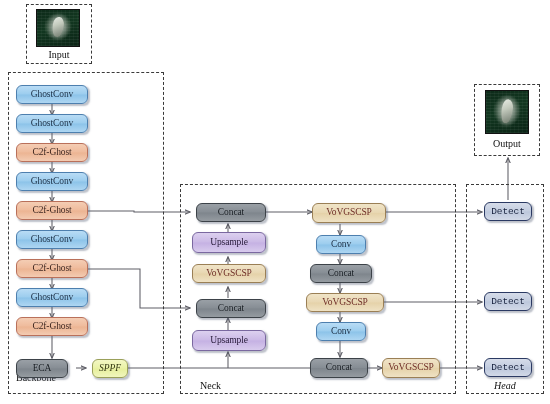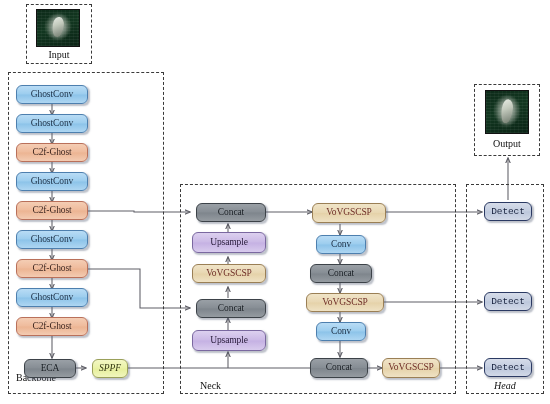--- a/index.html
+++ b/index.html
@@ -206,21 +206,21 @@
 
   <div class="node n-blue" style="left:16px; top:85px;  width:72px; height:19px;">GhostConv</div>
   <div class="node n-blue" style="left:16px; top:114px; width:72px; height:19px;">GhostConv</div>
   <div class="node n-salmon" style="left:16px; top:143px; width:72px; height:19px;">C2f-Ghost</div>
   <div class="node n-blue" style="left:16px; top:172px; width:72px; height:19px;">GhostConv</div>
   <div class="node n-salmon" style="left:16px; top:201px; width:72px; height:19px;">C2f-Ghost</div>
   <div class="node n-blue" style="left:16px; top:230px; width:72px; height:19px;">GhostConv</div>
   <div class="node n-salmon" style="left:16px; top:259px; width:72px; height:19px;">C2f-Ghost</div>
   <div class="node n-blue" style="left:16px; top:288px; width:72px; height:19px;">GhostConv</div>
   <div class="node n-salmon" style="left:16px; top:317px; width:72px; height:19px;">C2f-Ghost</div>
-  <div class="node n-gray" style="left:24px; top:359px; width:52px; height:19px;">ECA</div>
+  <div class="node n-gray" style="left:16px; top:359px; width:52px; height:19px;">ECA</div>
   <div class="node n-yellow" style="left:92px; top:359px; width:36px; height:19px;font-style:italic;">SPPF</div>
 
   <div class="group" style="left:180px; top:184px; width:276px; height:210px;"></div>
   <div class="group-label" style="left:200px; top:380px;">Neck</div>
 
   <div class="node n-gray" style="left:196px; top:203px; width:70px; height:19px;">Concat</div>
   <div class="node n-purple" style="left:192px; top:232px; width:74px; height:21px;">Upsample</div>
   <div class="node n-tan" style="left:192px; top:264px; width:74px; height:19px;">VoVGSCSP</div>
   <div class="node n-gray" style="left:196px; top:299px; width:70px; height:19px;">Concat</div>
   <div class="node n-purple" style="left:192px; top:330px; width:74px; height:21px;">Upsample</div>

